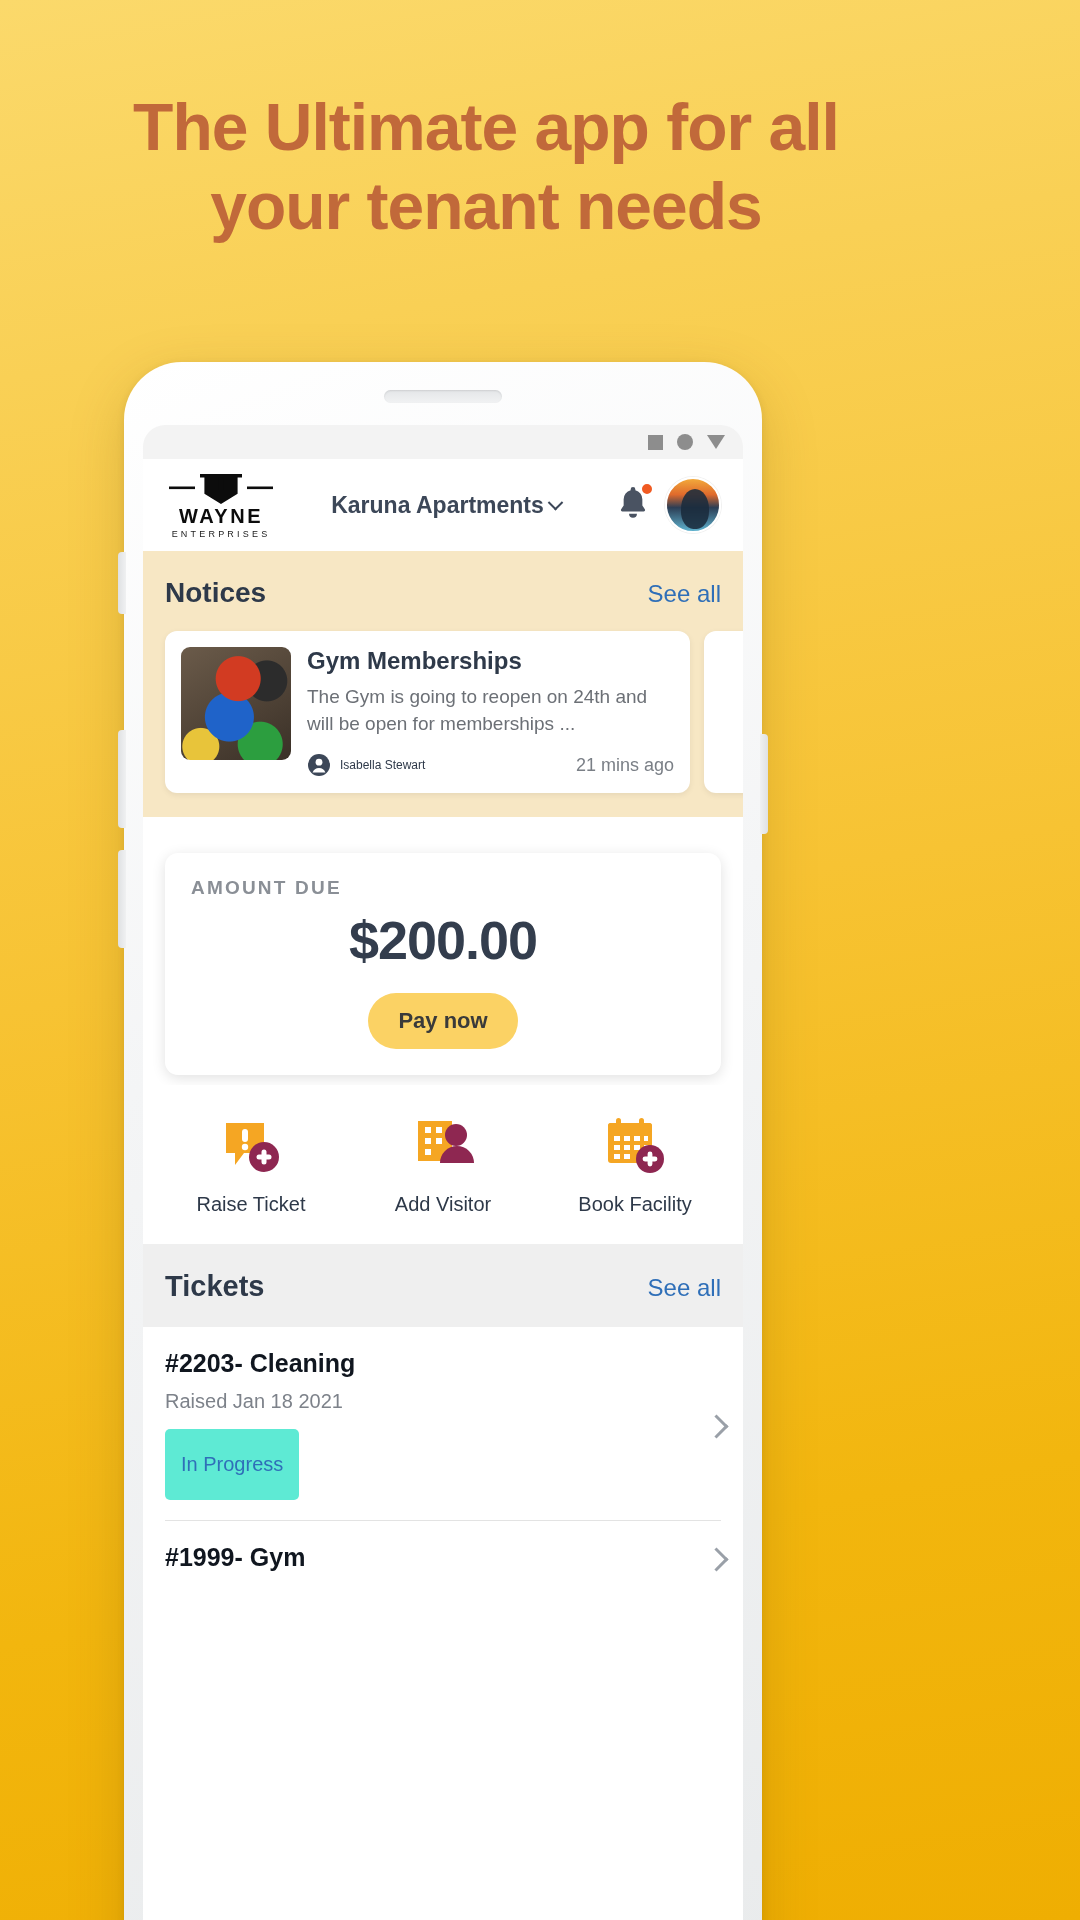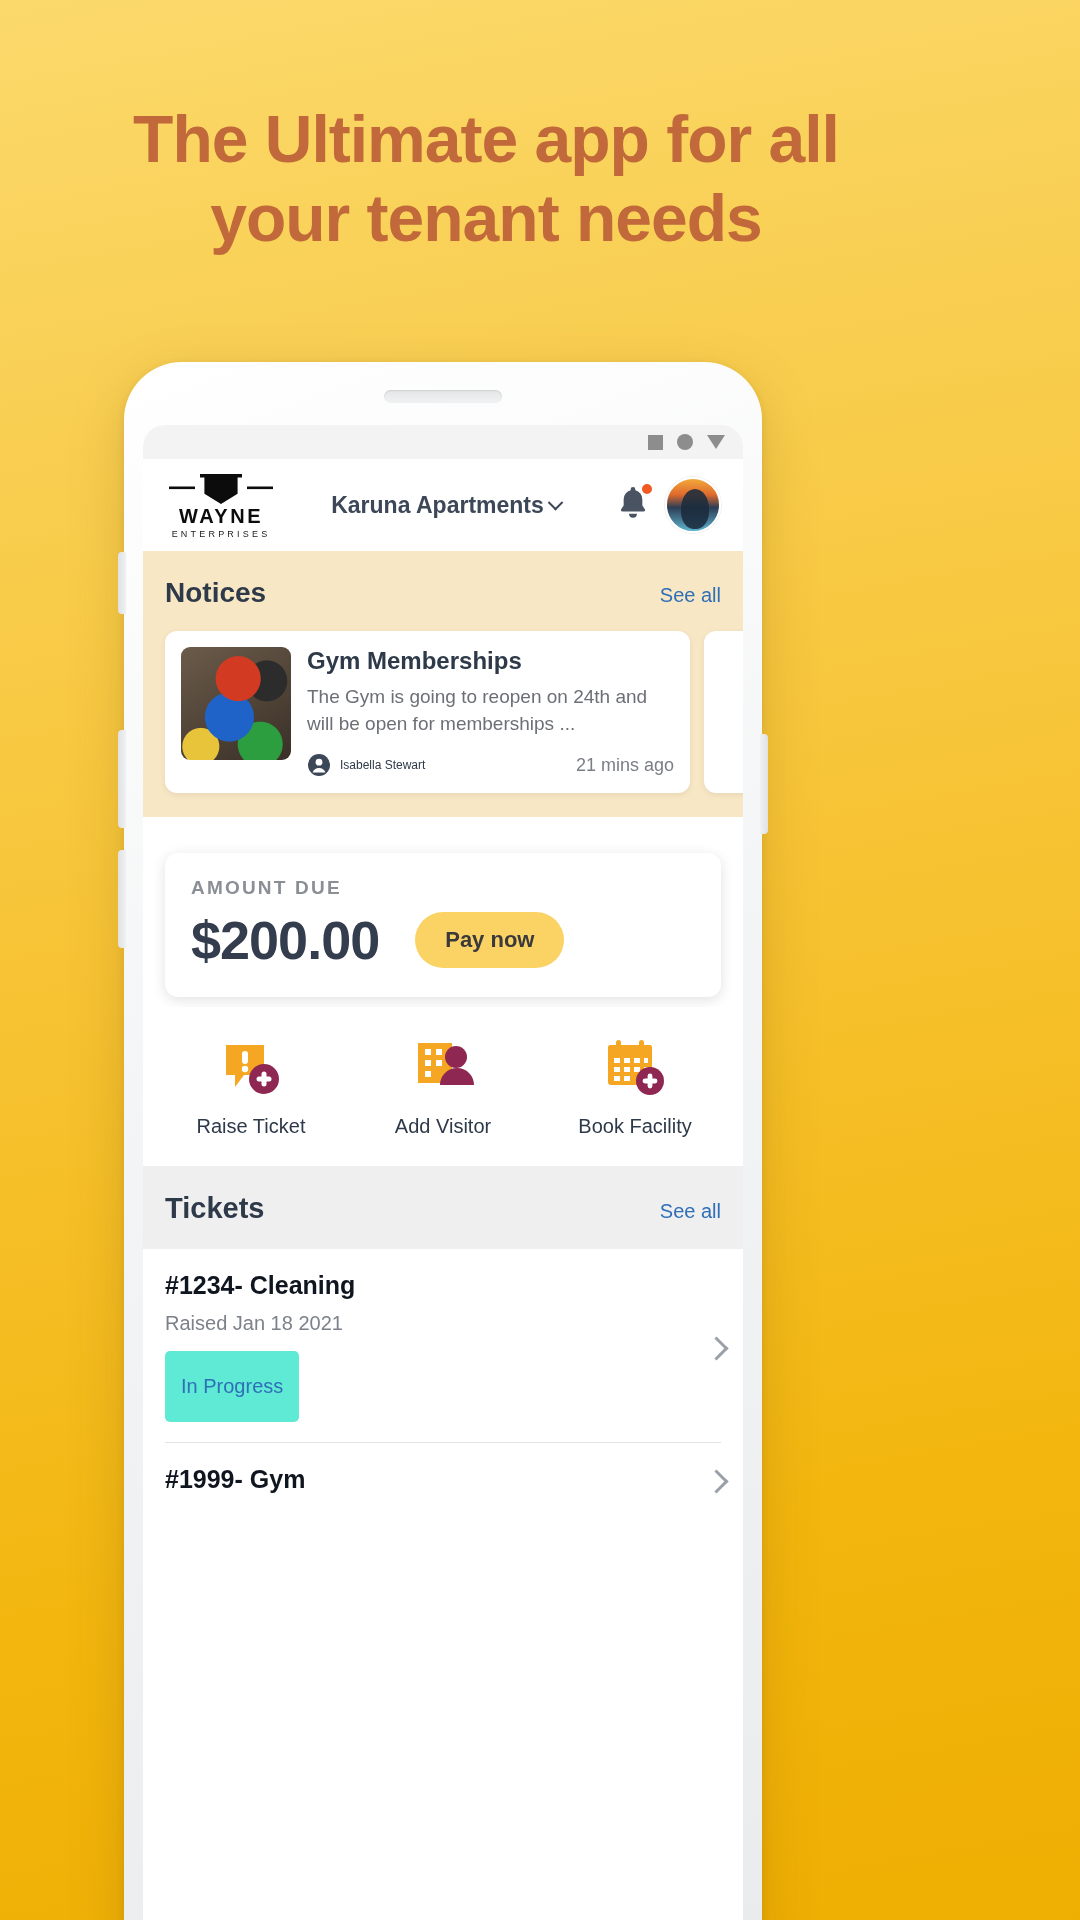--- a/index.html
+++ b/index.html
@@ -9,21 +9,21 @@
     overflow: hidden;
   }
   body {
     background: linear-gradient(170deg, #FBD96B 0%, #F9D055 18%, #F7C333 48%, #F2B60E 78%, #EFAE02 100%);
     position: relative;
   }
 
   
   .headline {
     position: absolute;
-    top: 100px; left: 0; width: 972px;
+    top: 88px; left: 0; width: 972px;
     text-align: center;
     color: #C1693A;
     font-size: 66px;
     font-weight: bold;
     line-height: 1.2;
     letter-spacing: -1px;
     padding: 0 60px;
   }
 
   
@@ -147,21 +147,21 @@
   
   .notices {
     background: #F7E7C4;
     padding: 26px 22px 24px 22px;
   }
   .sec-head {
     display: flex; align-items: baseline; justify-content: space-between;
     margin-bottom: 22px;
   }
   .sec-title { font-size: 28px; font-weight: bold; color: #2E3949; }
-  .see-all { font-size: 20px; color: #2F6FB8; font-weight: 500; }
+  .see-all { font-size: 24px; color: #2F6FB8; font-weight: 500; }
 
   .notice-row { display: flex; gap: 14px; }
   .notice-card {
     background: #fff; border-radius: 12px;
     padding: 16px; display: flex; gap: 16px;
     width: 525px; flex: none;
     box-shadow: 0 2px 6px rgba(0,0,0,0.07);
   }
   .notice-card.peek { width: 90px; }
   .notice-thumb {
@@ -191,21 +191,21 @@
 
   
   .due-wrap { background: #fff; padding: 36px 22px 10px 22px; }
   .due-card {
     background: #fff; border-radius: 13px; padding: 24px 26px 26px 26px;
     box-shadow: 0 3px 14px rgba(0,0,0,0.12);
   }
   .due-label {
     font-size: 19px; letter-spacing: 2.2px; color: #8A8F96; font-weight: bold;
   }
-  .due-row { display: flex; align-items: center; gap: 36px; margin-top: 10px; }
+  .due-row { display: flex; align-items: center; gap: 22px; margin-top: 10px; flex-direction: column; }
   .due-amount { font-size: 54px; font-weight: bold; color: #333D4D; letter-spacing: -1px; }
   .pay-btn {
     background: #FBD264; border: none; border-radius: 30px;
     padding: 15px 30px; font-size: 22px; font-weight: bold; color: #3A3A3A;
     font-family: "Liberation Sans", sans-serif; cursor: pointer;
   }
 
   
   .actions {
     background: #fff; display: flex; justify-content: space-around;
@@ -394,21 +394,21 @@
       </div>
     </div>
 
     <div class="tickets-head">
       <div class="sec-title">Tickets</div>
       <div class="see-all">See all</div>
     </div>
 
     <div class="ticket-list">
       <div class="ticket">
-        <div class="ticket-title">#1234- Cleaning</div>
+        <div class="ticket-title">#2203- Cleaning</div>
         <div class="ticket-date">Raised Jan 18 2021</div>
         <div class="ticket-badge">In Progress</div>
         <div class="ticket-arrow"></div>
       </div>
       <div class="ticket">
         <div class="ticket-title">#1999- Gym</div>
         <div class="ticket-arrow"></div>
       </div>
     </div>
 

